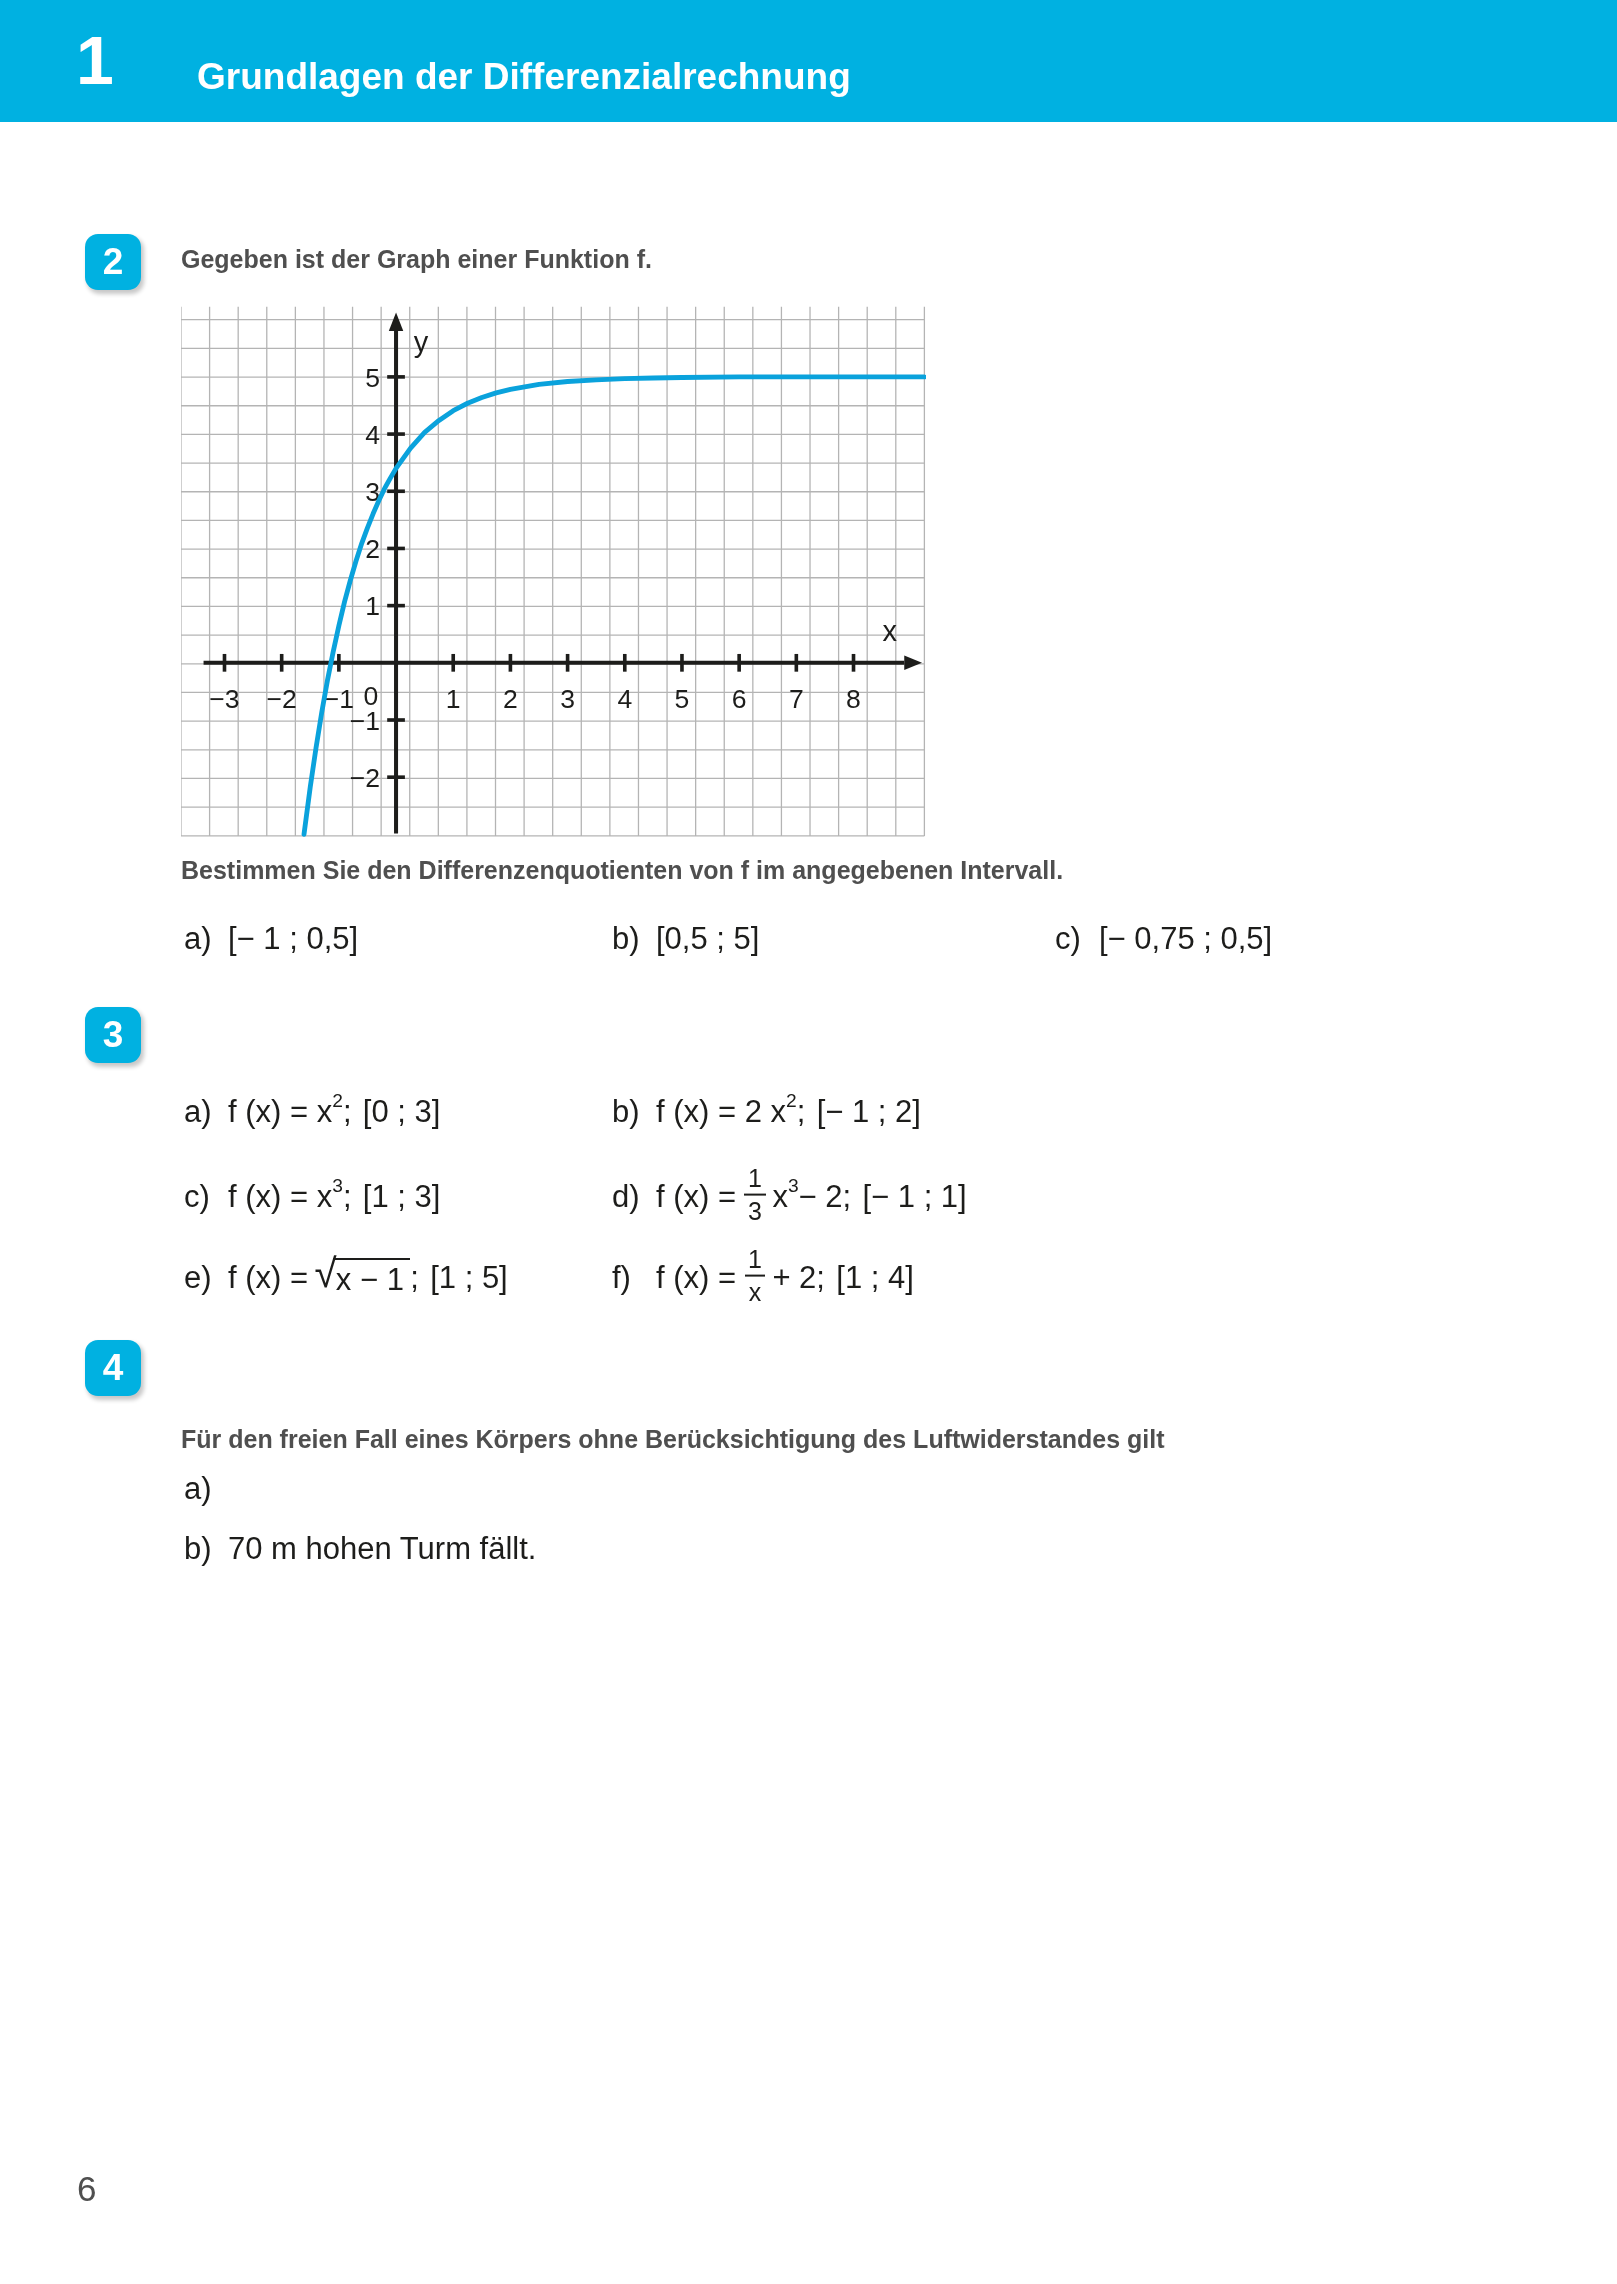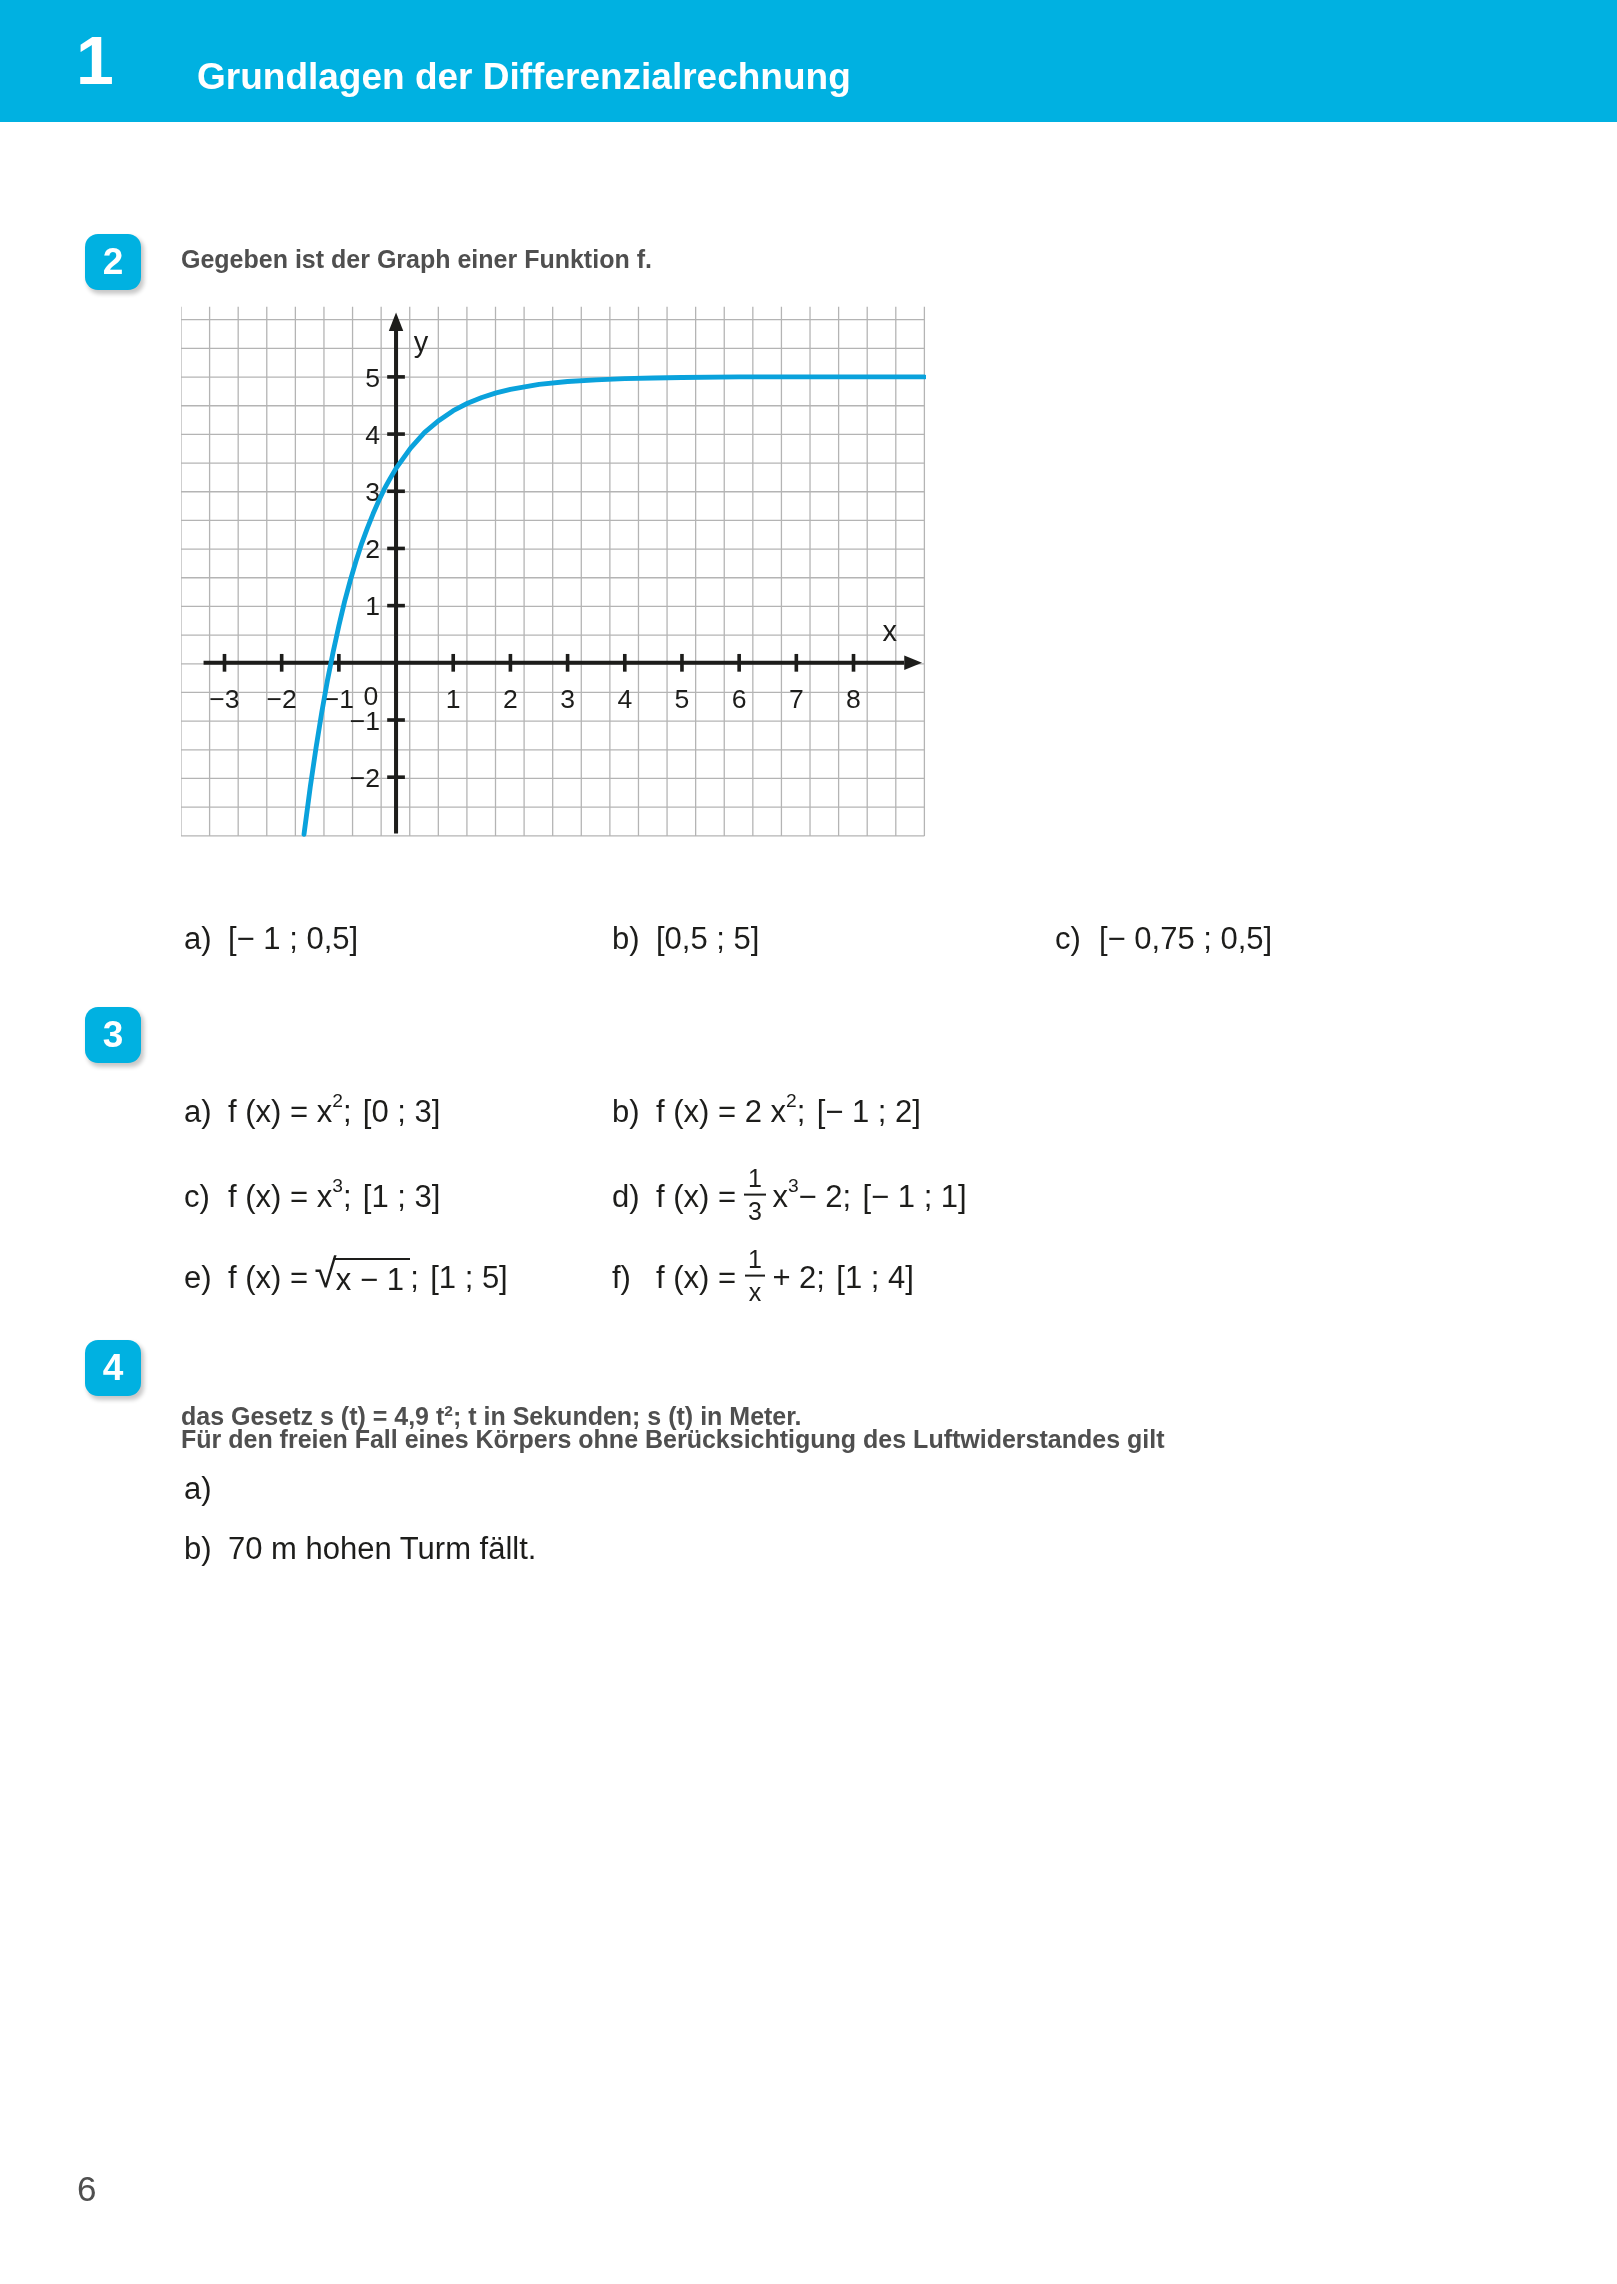--- a/index.html
+++ b/index.html
@@ -224,20 +224,21 @@
       <line x1="256" y1="160" x2="278" y2="160" stroke="#1d1d1b" stroke-width="4.5"></line>
       <text x="247" y="172" text-anchor="end" font-size="33" fill="#1d1d1b">4</text>
       <line x1="256" y1="89" x2="278" y2="89" stroke="#1d1d1b" stroke-width="4.5"></line>
       <text x="247" y="101" text-anchor="end" font-size="33" fill="#1d1d1b">5</text>
       <text x="245" y="496" text-anchor="end" font-size="33" fill="#1d1d1b">0</text>
       <text x="880" y="417" text-anchor="middle" font-size="36" fill="#1d1d1b">x</text>
       <text x="289" y="58" text-anchor="start" font-size="36" fill="#1d1d1b">y</text>
       <polyline points="152.7,657.0 160.5,598.1 167.6,549.8 174.7,505.8 181.8,466.0 188.9,430.5 196.0,397.9 203.1,368.0 210.2,341.8 217.3,317.6 224.4,295.6 231.5,276.4 238.6,258.7 245.7,242.4 252.8,227.5 259.9,214.7 267.0,202.6 284.8,177.8 302.5,157.9 320.3,143.0 338.0,130.9 355.8,121.7 373.5,114.6 391.3,108.9 409.0,104.6 444.5,98.2 480.0,94.7 515.5,92.6 551.0,91.1 586.5,90.4 622.0,89.7 693.0,89.0 764.0,89.0 835.0,89.0 923.0,89.0" fill="none" stroke="#0aa2dc" stroke-width="6" stroke-linecap="round" stroke-linejoin="round"></polyline>
     </svg>
 
+  <div class="sec-heading" style="top:853px;">Bestimmen Sie den Differenzenquotienten von f im angegebenen Intervall.</div>
 
   <div class="line" style="left:184px;top:907px;">
     <span class="label">a)</span>
     <span>[− 1 ; 0,5]</span>
   </div>
   <div class="line" style="left:612px;top:907px;">
     <span class="label">b)</span>
     <span>[0,5 ; 5]</span>
   </div>
   <div class="line" style="left:1055px;top:907px;">
@@ -298,23 +299,20 @@
     <span class="frac">
       <span class="num">1</span>
       <span class="den">x</span>
     </span>
     <span> + 2;</span>
     <span class="intv">[1 ; 4]</span>
   </div>
 
   <div class="badge" style="top:1340px;">4</div>
   <div class="sec-heading" style="top:1422px;">Für den freien Fall eines Körpers ohne Berücksichtigung des Luftwiderstandes gilt</div>
-  <div class="sec-heading" style="top:1399px;">
-    <span>das Gesetz  s (t) = 4,9 t</span><span class="sup">2</span><span>;  t in Sekunden; s (t) in Meter.</span>
-  </div>
 
   <div class="line" style="left:184px;top:1457px;">
     <span class="label">a)</span>
   </div>
 
   <div class="para" style="left:184px;top:1530px;">
     <span class="label">b)</span>
     <span>
       <span style="display:block;">70 m hohen Turm fällt.</span>
     </span>

